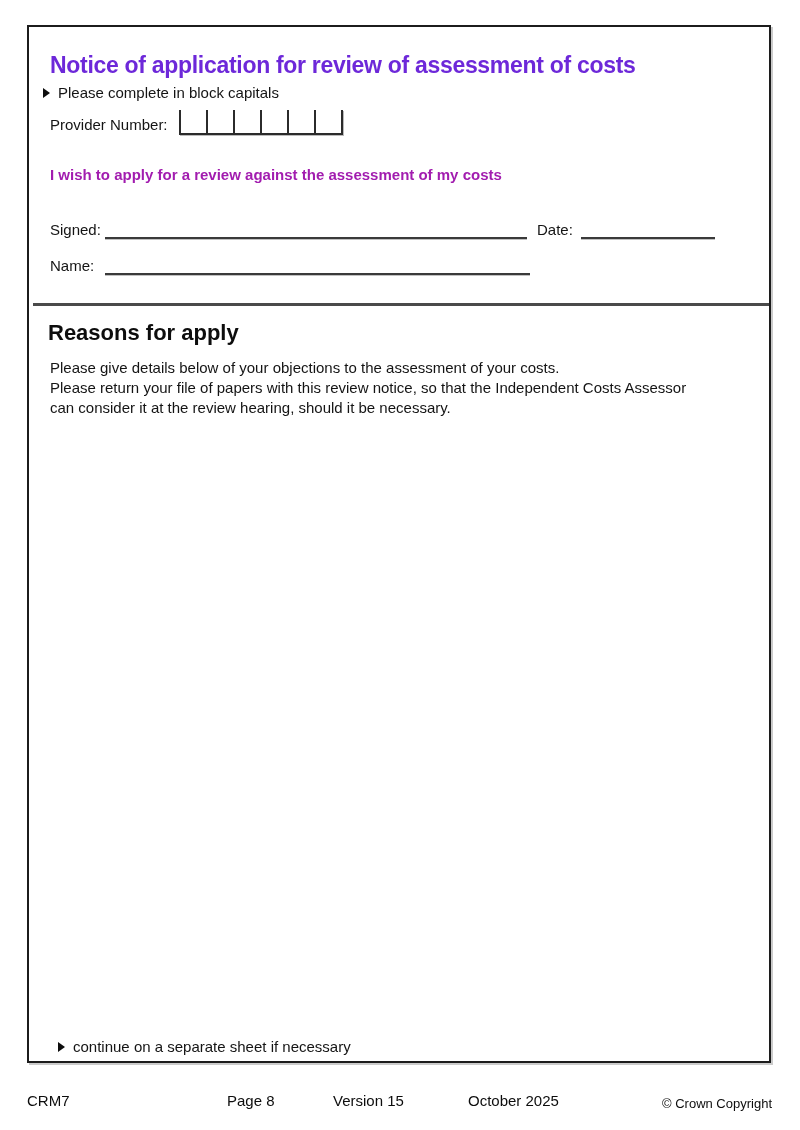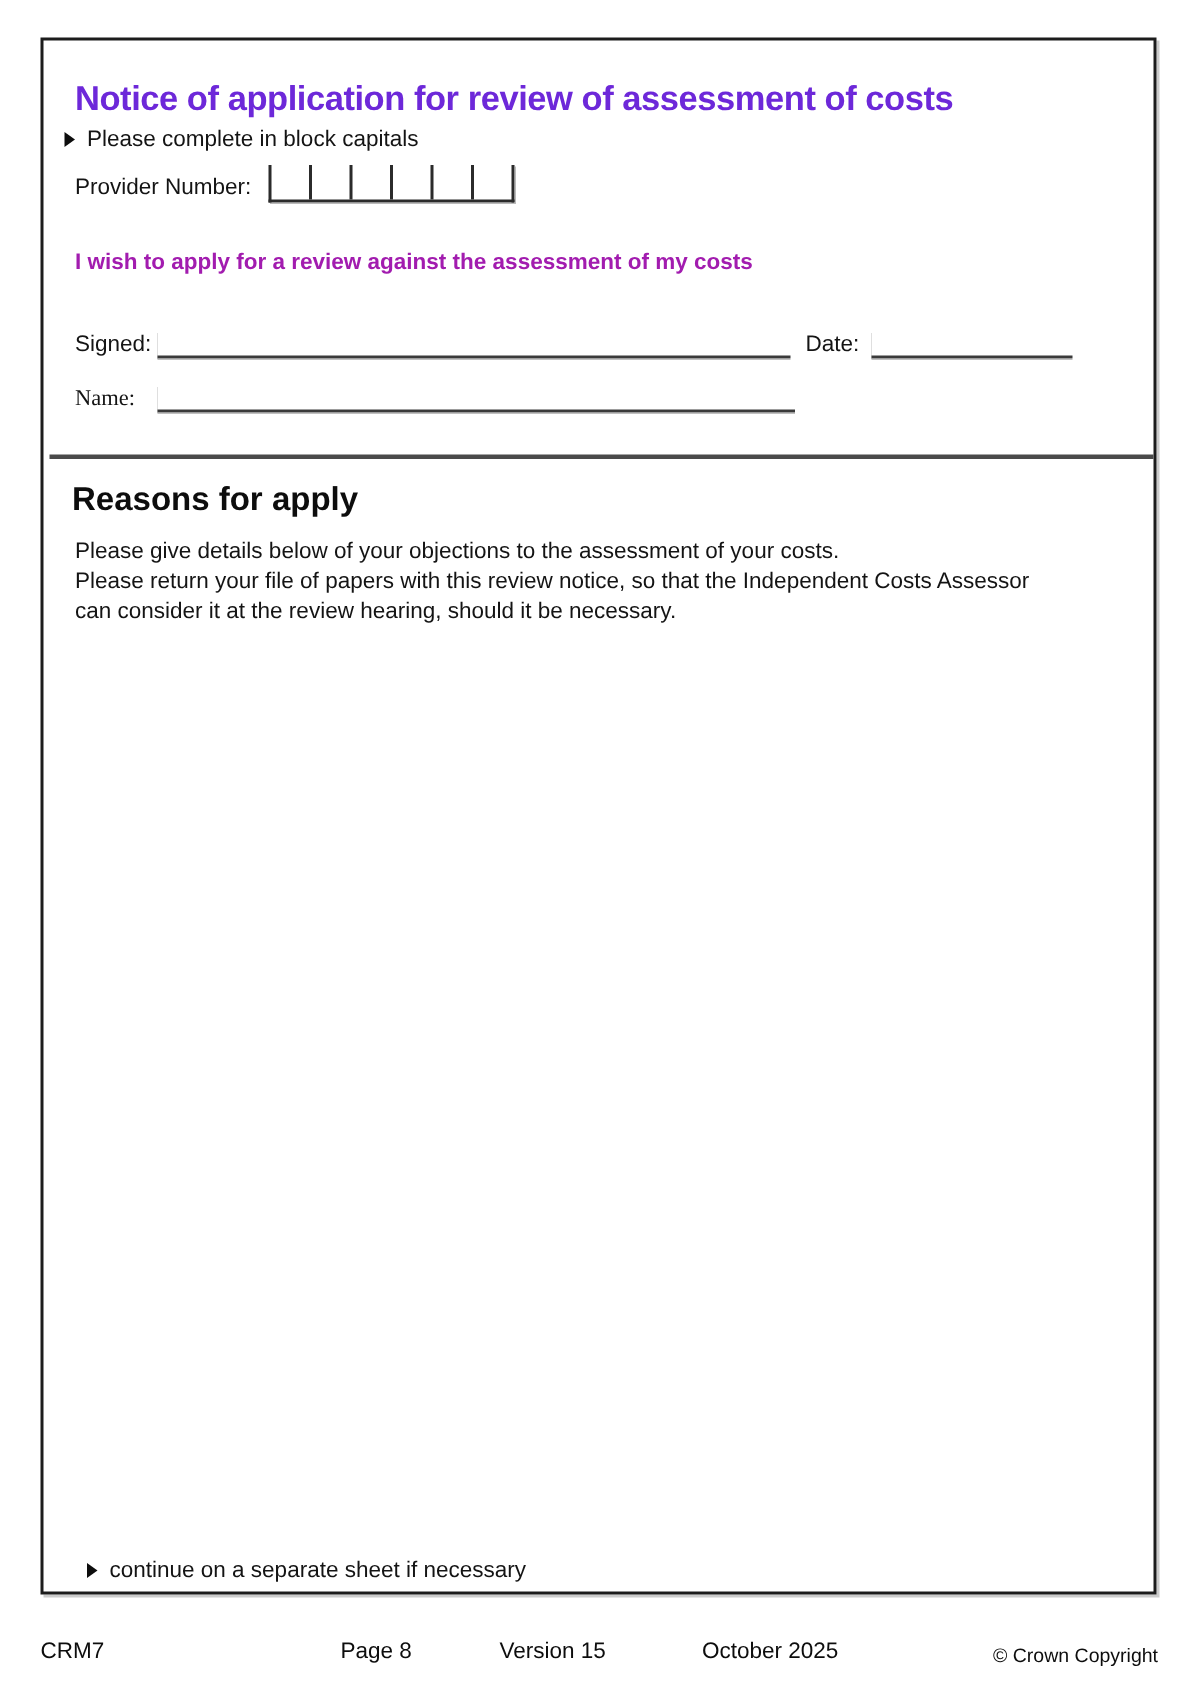--- a/index.html
+++ b/index.html
@@ -60,21 +60,21 @@
     font-size:15px; line-height:18px; height:20px;
   }
   .sig-label { width:55px; flex:0 0 auto; }
   .fill-line {
     border-bottom:2px solid #3a3a3a; height:16px;
     box-shadow:0 1px 0 rgba(130,130,130,.5);
   }
   .signed-line { width:422px; flex:0 0 auto; }
   .date-label { margin-left:10px; flex:0 0 auto; }
   .date-line { width:134px; margin-left:8px; flex:0 0 auto; }
-  .name-row-space { margin-top:16px;font-family:Liberation Serif, serif; }
+  .name-row-space { margin-top:16px; }
   .name-line { width:425px; flex:0 0 auto; }
 
   .section-divider {
     position:absolute; left:4px; right:0; top:276px;
     border-top:3px solid #4a4a4a; height:0;
   }
 
   .reasons { position:absolute; top:284px; left:0; right:0; }
   .reasons-heading {
     margin:9px 20px 0 19px;

